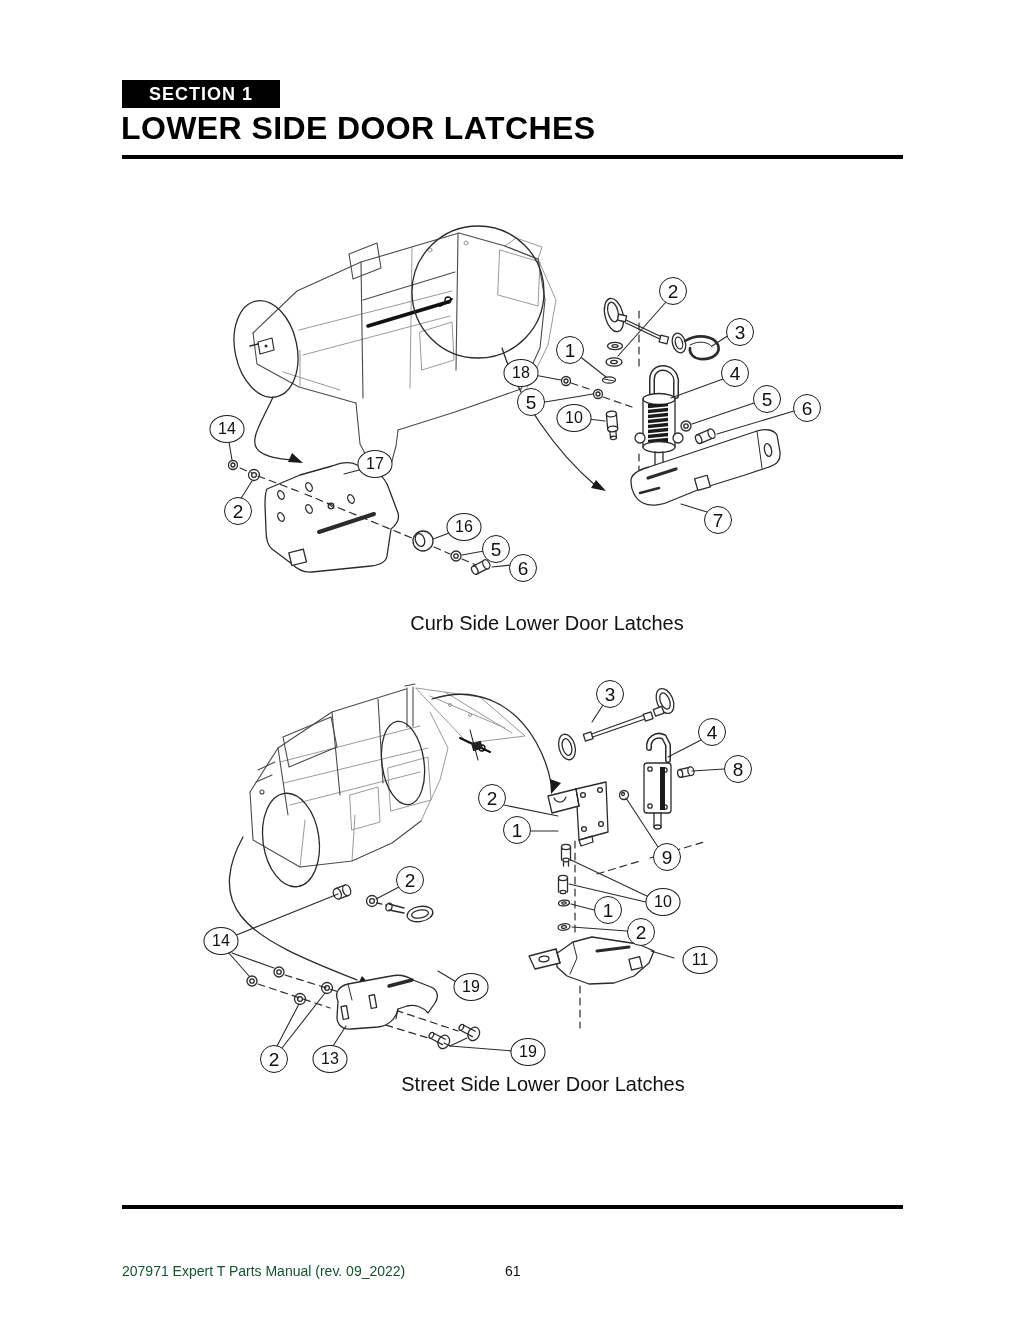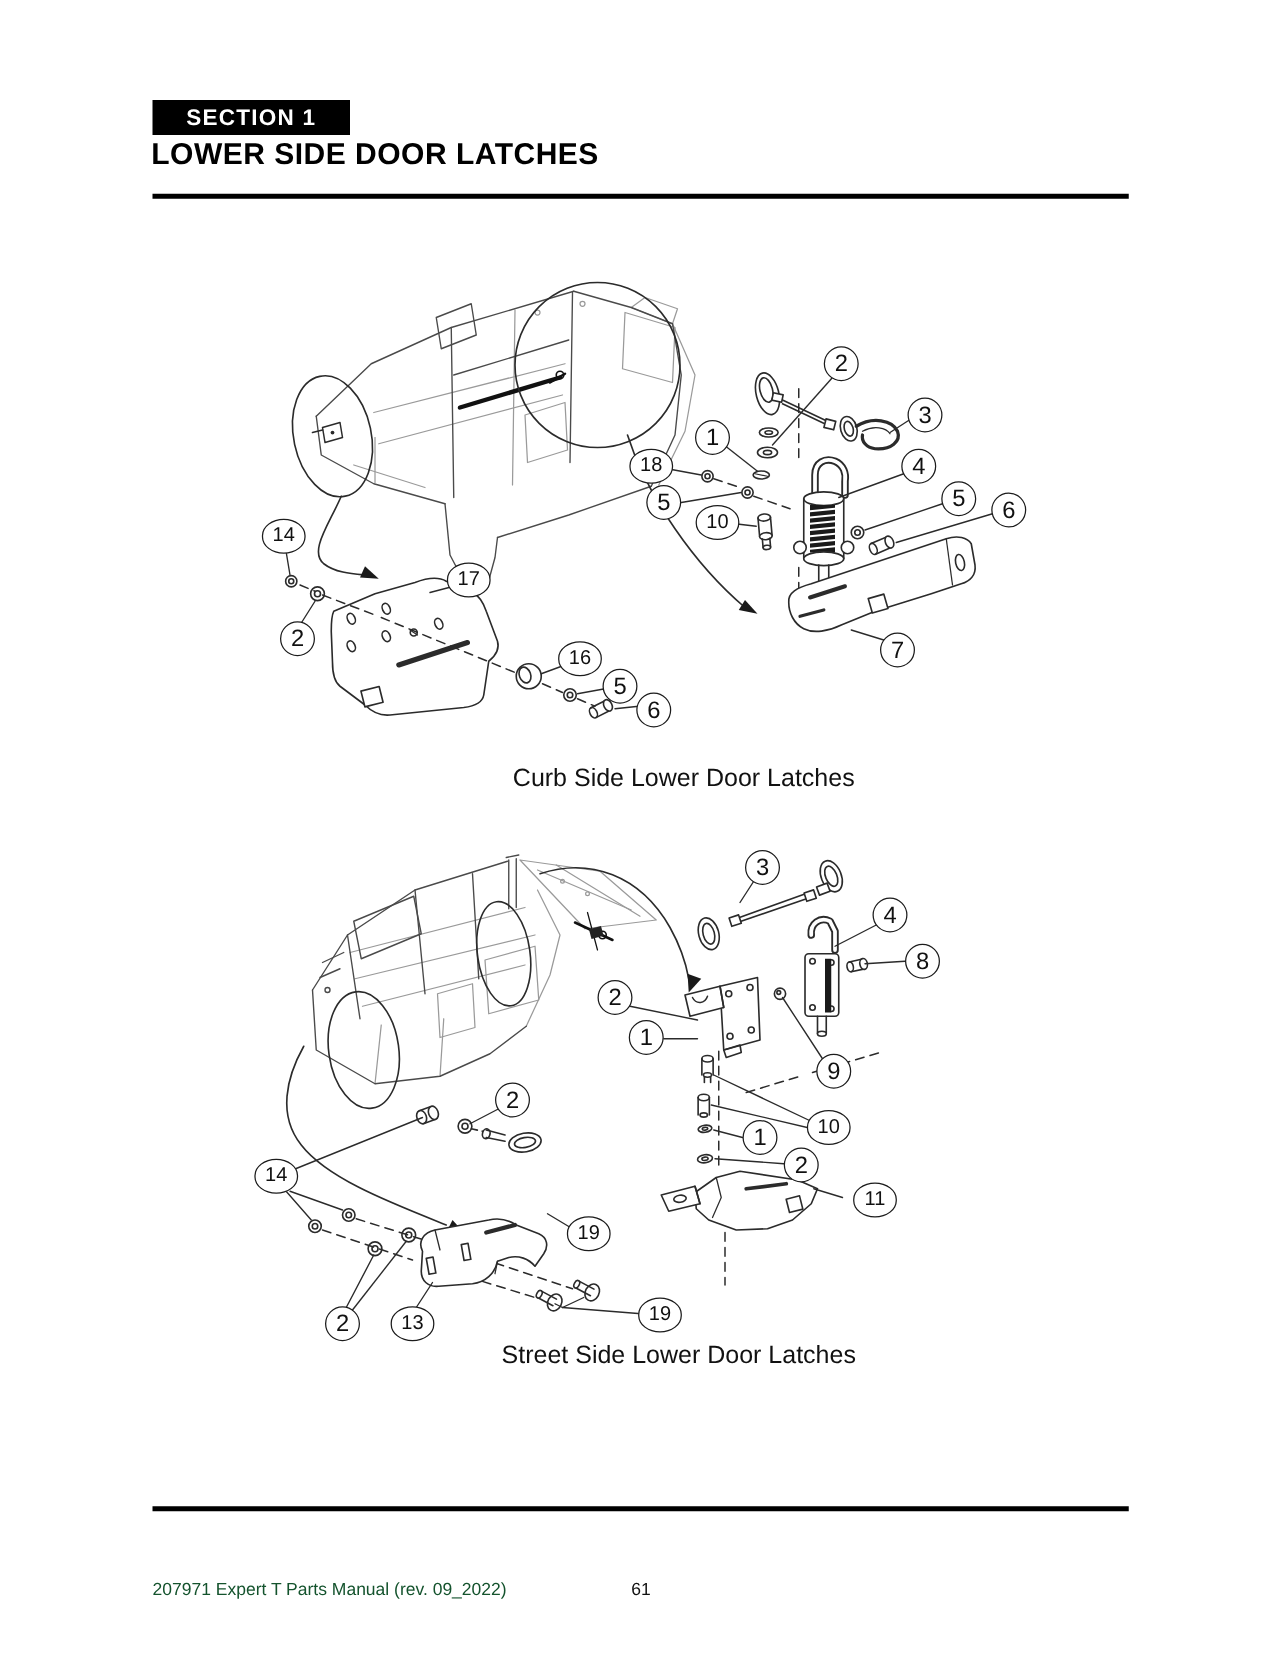--- a/index.html
+++ b/index.html
@@ -1,20 +1,20 @@
 <!DOCTYPE html>
 <html><head>
 <meta charset="utf-8">
 <style>
   html,body{margin:0;padding:0;background:#fff;}
   body{width:1024px;height:1326px;position:relative;font-family:"Liberation Sans",sans-serif;color:#000;}
   #page{position:absolute;inset:0;background:#fff;overflow:hidden;}
   .badge{position:absolute;left:122px;top:80px;height:28px;line-height:28px;padding:0 27px;
          background:#000;color:#fff;font-size:18px;font-weight:bold;letter-spacing:1px;}
-  .page-title{position:absolute;left:121px;top:110px;margin:0;font-size:24px;font-weight:bold;
+  .page-title{position:absolute;left:121px;top:110px;margin:0;font-size:32px;font-weight:bold;
          letter-spacing:0.4px;white-space:nowrap;}
   .rule{position:absolute;left:122px;width:781px;height:4px;background:#000;}
   .rule-top{top:155px;}
   .rule-bottom{top:1205px;}
   svg.lineart{position:absolute;left:0;top:0;z-index:1;}
   .callout-layer{position:absolute;inset:0;z-index:2;pointer-events:none;}
   .callout{position:absolute;transform:translate(-50%,-50%);width:26px;height:26px;
            border:1.7px solid #1c1c1c;border-radius:50%;background:#fff;
            display:flex;align-items:center;justify-content:center;
            font-size:19px;line-height:1;color:#111;}

